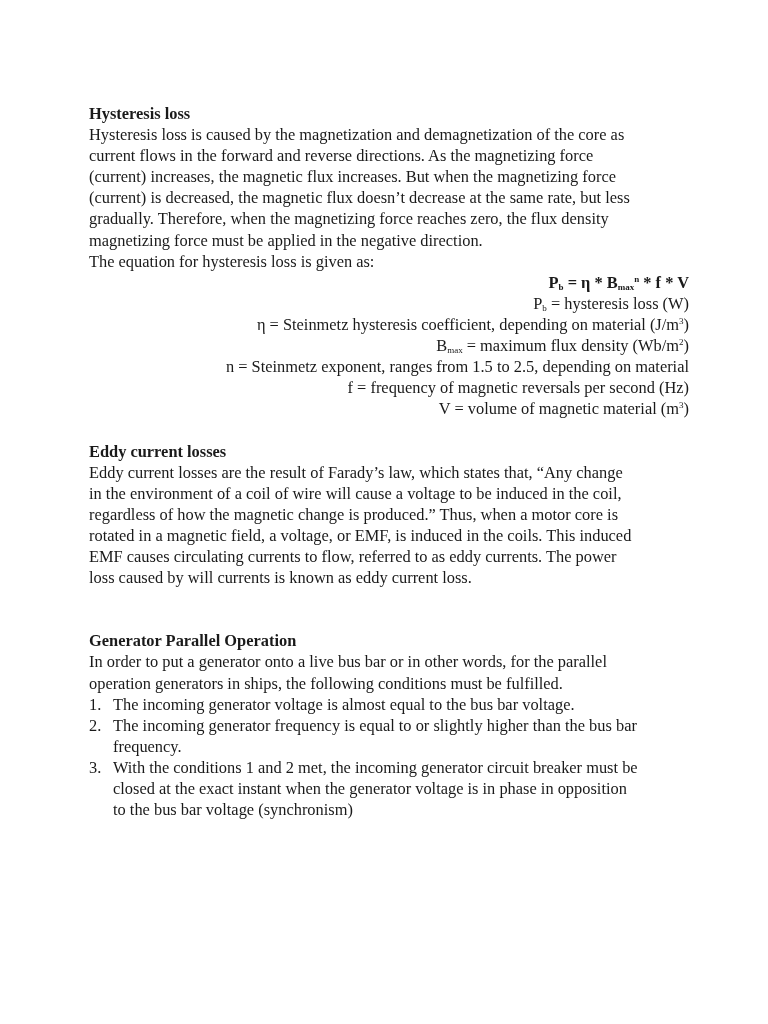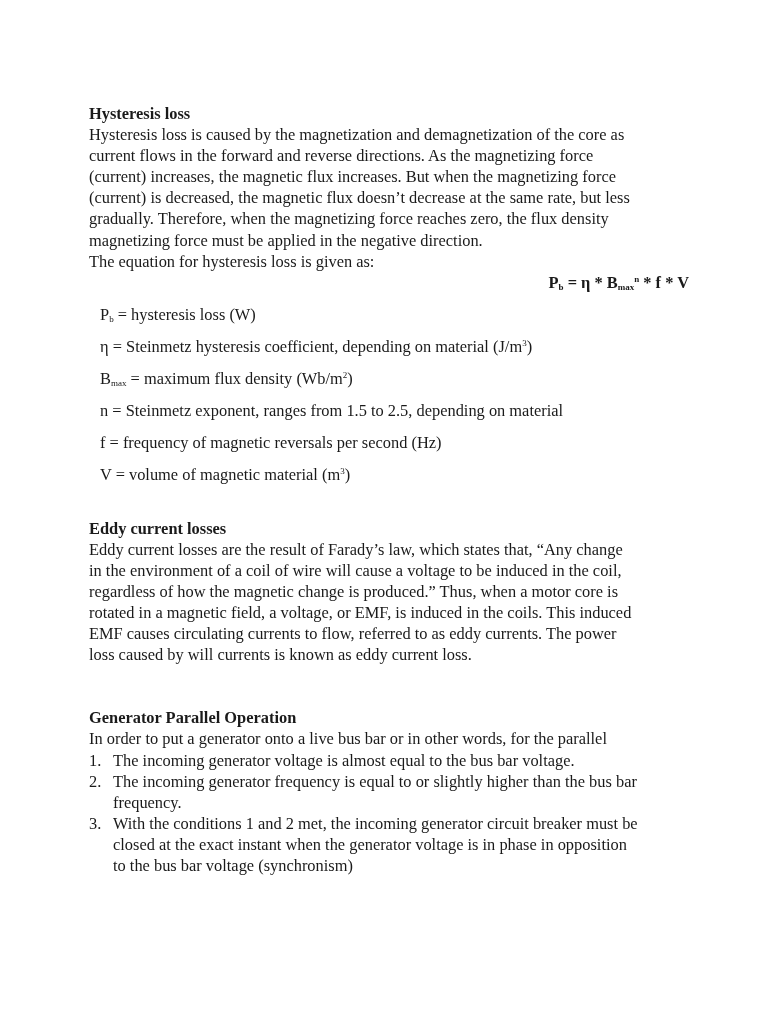--- a/index.html
+++ b/index.html
@@ -37,21 +37,21 @@
       text-align: right;
       font-weight: bold;
       padding-left: 0px;
     }
     sub, sup {
       font-size: 9px;
       line-height: 0;
     }
     sub { vertical-align: -2px; }
     sup { vertical-align: 6px; }
-    .var-line { margin: 11px; }
+    .var-line { margin: 0; text-align: right; }
     ol.conditions {
       margin: 0;
       padding: 0;
       list-style: none;
     }
     ol.conditions li {
       position: relative;
       padding-left: 24px;
     }
     ol.conditions li .num {
@@ -97,20 +97,21 @@
   </section>
 
   <div class="section-gap"></div>
 
 
   <div class="section-gap"></div>
 
   <section>
     <p class="heading">Generator Parallel Operation</p>
     <p>In order to put a generator onto a live bus bar or in other words, for the parallel</p>
+    <p>operation generators in ships, the following conditions must be fulfilled.</p>
     <ol class="conditions">
       <li>
         <span class="num">1.</span>
         <div>The incoming generator voltage is almost equal to the bus bar voltage.</div>
       </li>
       <li>
         <span class="num">2.</span>
         <div>The incoming generator frequency is equal to or slightly higher than the bus bar</div>
         <div>frequency.</div>
       </li>

